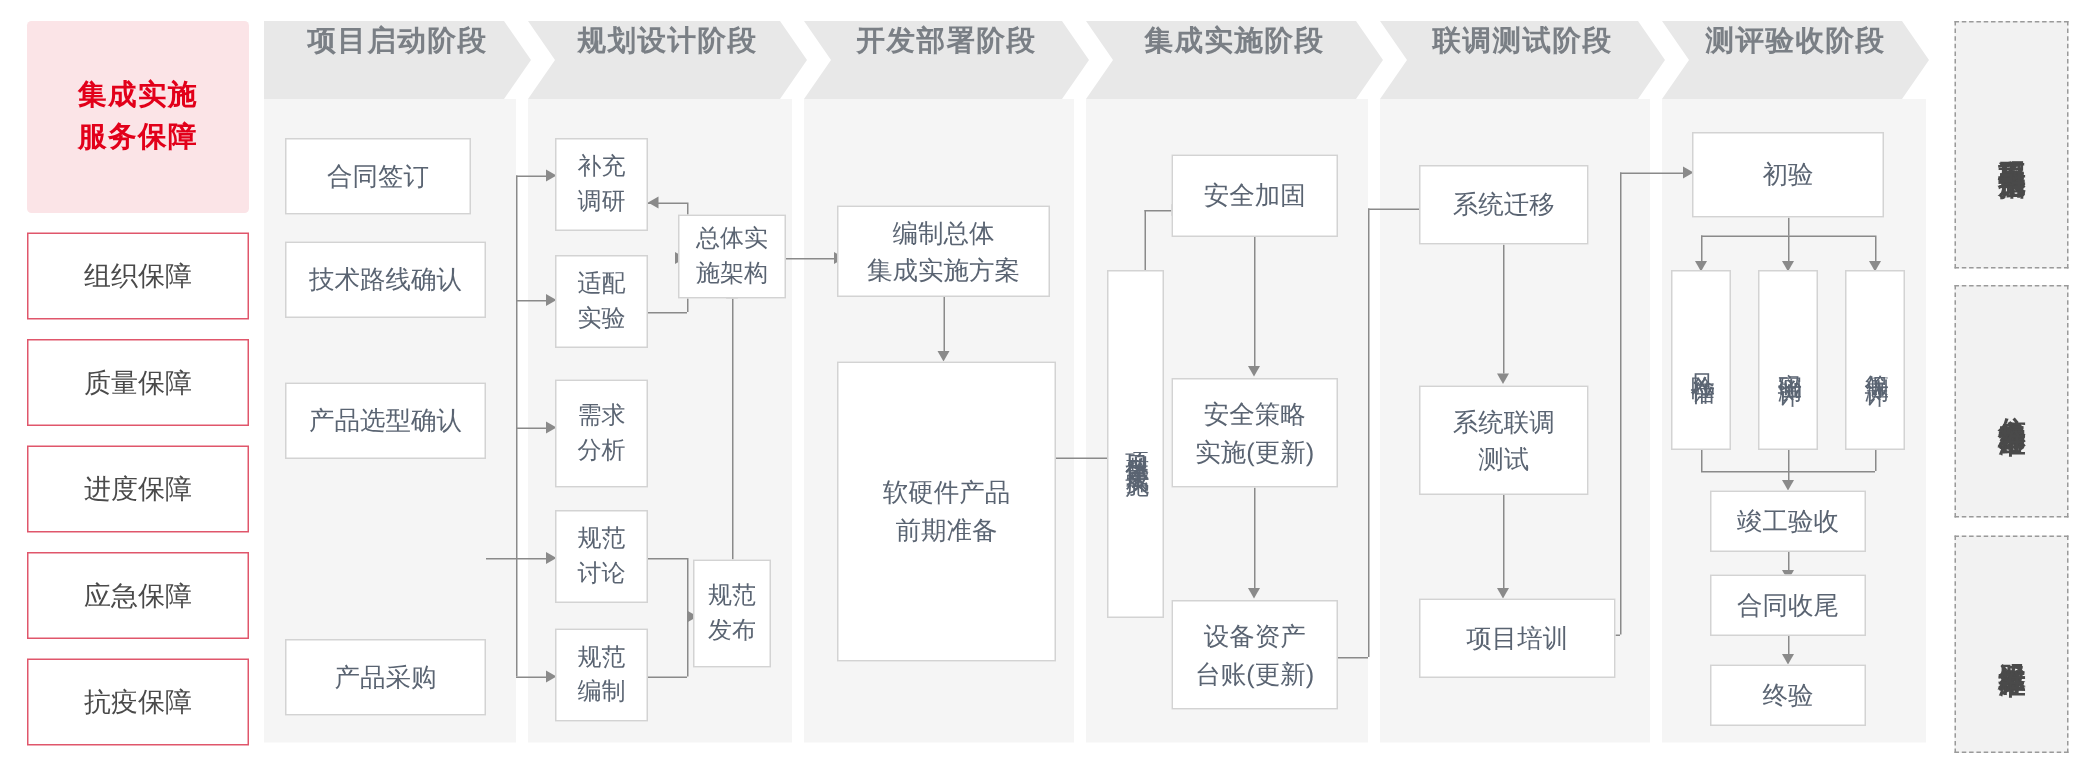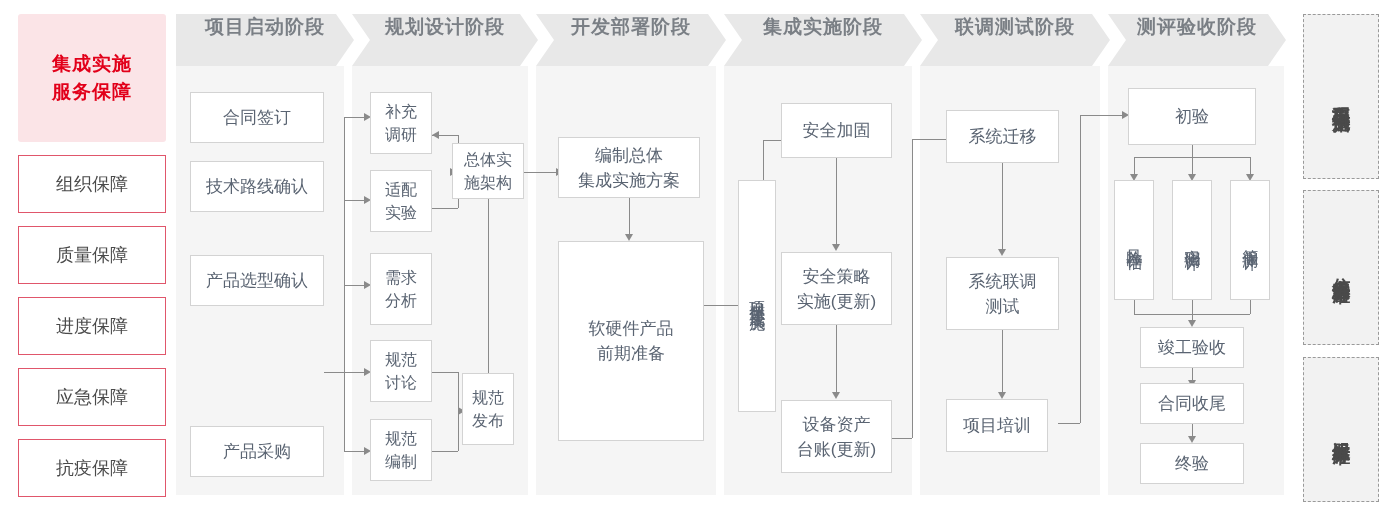--- a/index.html
+++ b/index.html
@@ -250,21 +250,21 @@
   <div class="ln lnh" style="left:1134px;top:314px;width:116px;"></div>
   <div class="ln lnv" style="left:1192px;top:300px;height:20px;"></div>
   <div class="arw arw-d" style="left:1188px;top:320px;"></div>
 
   <div class="ln lnv" style="left:1192px;top:368px;height:12px;"></div>
   <div class="arw arw-d" style="left:1188px;top:380px;"></div>
 
   <div class="ln lnv" style="left:1192px;top:424px;height:12px;"></div>
   <div class="arw arw-d" style="left:1188px;top:436px;"></div>
 
-  <div class="abs node" style="left:190px;top:92px;width:134px;height:51px;">
+  <div class="abs node" style="left:190px;top:92px;width:124px;height:51px;">
     <span>合同签订</span>
   </div>
   <div class="abs node" style="left:190px;top:161px;width:134px;height:51px;">
     <span>技术路线确认</span>
   </div>
   <div class="abs node" style="left:190px;top:255px;width:134px;height:51px;">
     <span>产品选型确认</span>
   </div>
   <div class="abs node" style="left:190px;top:426px;width:134px;height:51px;">
     <span>产品采购</span>
@@ -348,21 +348,21 @@
 
   <div class="abs node" style="left:946px;top:110px;width:113px;height:53px;">
     <span>系统迁移</span>
   </div>
   <div class="abs node" style="left:946px;top:257px;width:113px;height:73px;">
     <div>
       <div>系统联调</div>
       <div>测试</div>
     </div>
   </div>
-  <div class="abs node" style="left:946px;top:399px;width:102px;height:53px;">
+  <div class="abs node" style="left:946px;top:399px;width:131px;height:53px;">
     <span>项目培训</span>
   </div>
 
   <div class="abs node" style="left:1128px;top:88px;width:128px;height:57px;">
     <span>初验</span>
   </div>
   <div class="abs node vert" style="left:1114px;top:180px;width:40px;height:120px;">
     <span>风险评估</span>
   </div>
   <div class="abs node vert" style="left:1172px;top:180px;width:40px;height:120px;">

